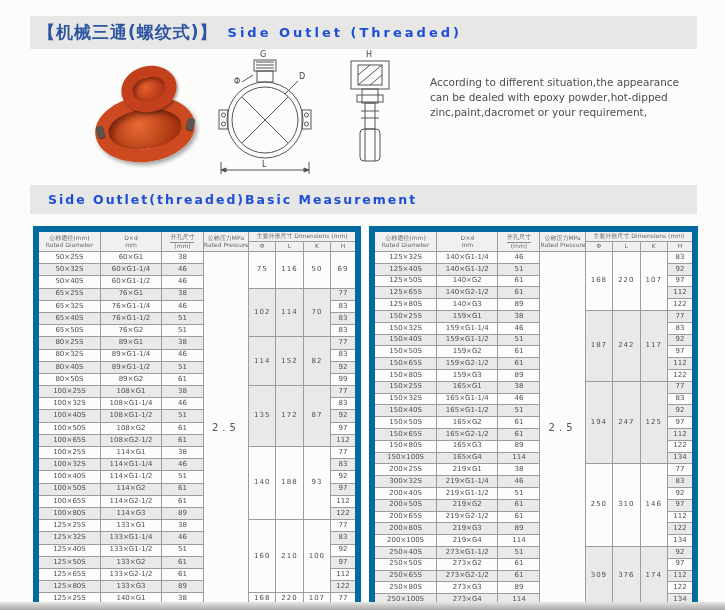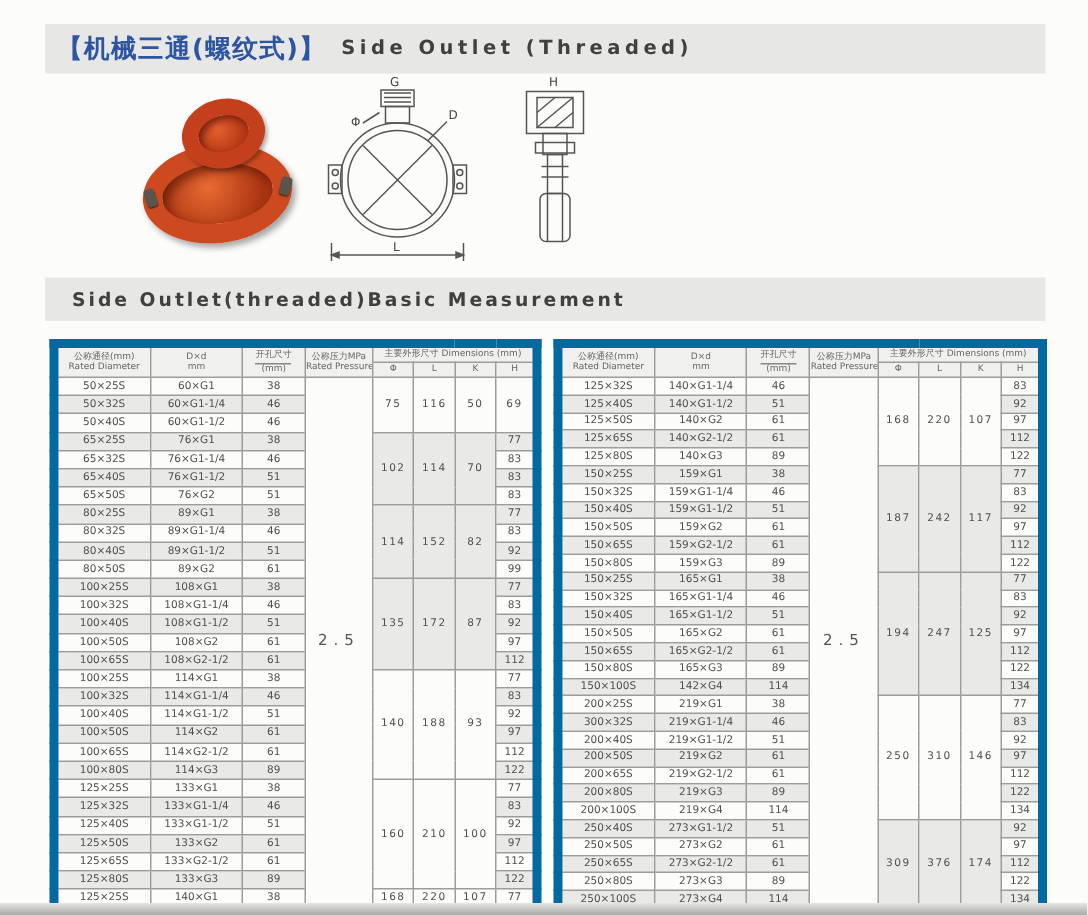--- a/index.html
+++ b/index.html
@@ -8,21 +8,21 @@
     background:#fcfcfb;
     font-family:"DejaVu Sans","Liberation Sans",sans-serif;
   }
   .band{
     position:absolute;left:30px;width:667px;background:#e7e7e6;
     display:flex;align-items:center;padding-left:8px;box-sizing:border-box;
   }
   #band1{top:16px;height:33px;}
   #band2{top:185px;height:29px;}
   .title-cn{color:#2d55a0;font-weight:bold;font-size:17px;letter-spacing:1px;white-space:nowrap;}
-  .title-en{color:#404040;font-weight:bold;font-size:13px;margin-left:10px;letter-spacing:3px;white-space:nowrap;}
+  .title-en{color:#1d4ed8;font-weight:bold;font-size:13px;margin-left:10px;letter-spacing:3px;white-space:nowrap;}
   #band2 .title-cn{font-size:15px;}
   #band2 .title-en{font-size:12.5px;letter-spacing:2px;}
 
   
   #photo{position:absolute;left:95px;top:66px;width:100px;height:98px;}
   .ring{position:absolute;border-radius:50%;box-sizing:border-box;}
   .ring-top{
     left:26px;top:0;width:56px;height:46px;border:11px solid #c4401d;
     transform:rotate(-14deg);
     box-shadow:inset 2px 3px 5px rgba(60,10,0,.55), 1px 2px 3px rgba(0,0,0,.35);
@@ -134,20 +134,21 @@
     <line x1="26" y1="63" x2="44" y2="63"></line>
     <line x1="26" y1="70" x2="44" y2="70"></line>
     <rect x="25" y="81" width="20" height="32" rx="4"></rect>
     <line x1="30" y1="81" x2="30" y2="113"></line>
     <line x1="40" y1="81" x2="40" y2="113"></line>
   </g>
   <text x="31" y="9">H</text>
 </svg>
 
 <div id="intro-texts">
+  <p id="desc-en">According to different situation,the appearance can be dealed with epoxy powder,hot-dipped zinc,paint,dacromet or your requirement,</p>
 </div>
 
 <div id="band2" class="band">
   <span class="title-en">Side Outlet(threaded)Basic Measurement</span>
 </div>
 
 <table id="spec-table-left" class="spec-table">
     <colgroup>
       <col style="width: 20%;">
       <col style="width: 19%;">
@@ -522,21 +523,21 @@
         <td>112</td>
       </tr>
       <tr>
         <td>150×80S</td>
         <td>165×G3</td>
         <td>89</td>
         <td>122</td>
       </tr>
       <tr>
         <td>150×100S</td>
-        <td>142×G4</td>
+        <td>165×G4</td>
         <td>114</td>
         <td>134</td>
       </tr>
       <tr class="group-start">
         <td>200×25S</td>
         <td>219×G1</td>
         <td>38</td>
         <td rowspan="7" class="dim">250</td>
         <td rowspan="7" class="dim">310</td>
         <td rowspan="7" class="dim">146</td>

